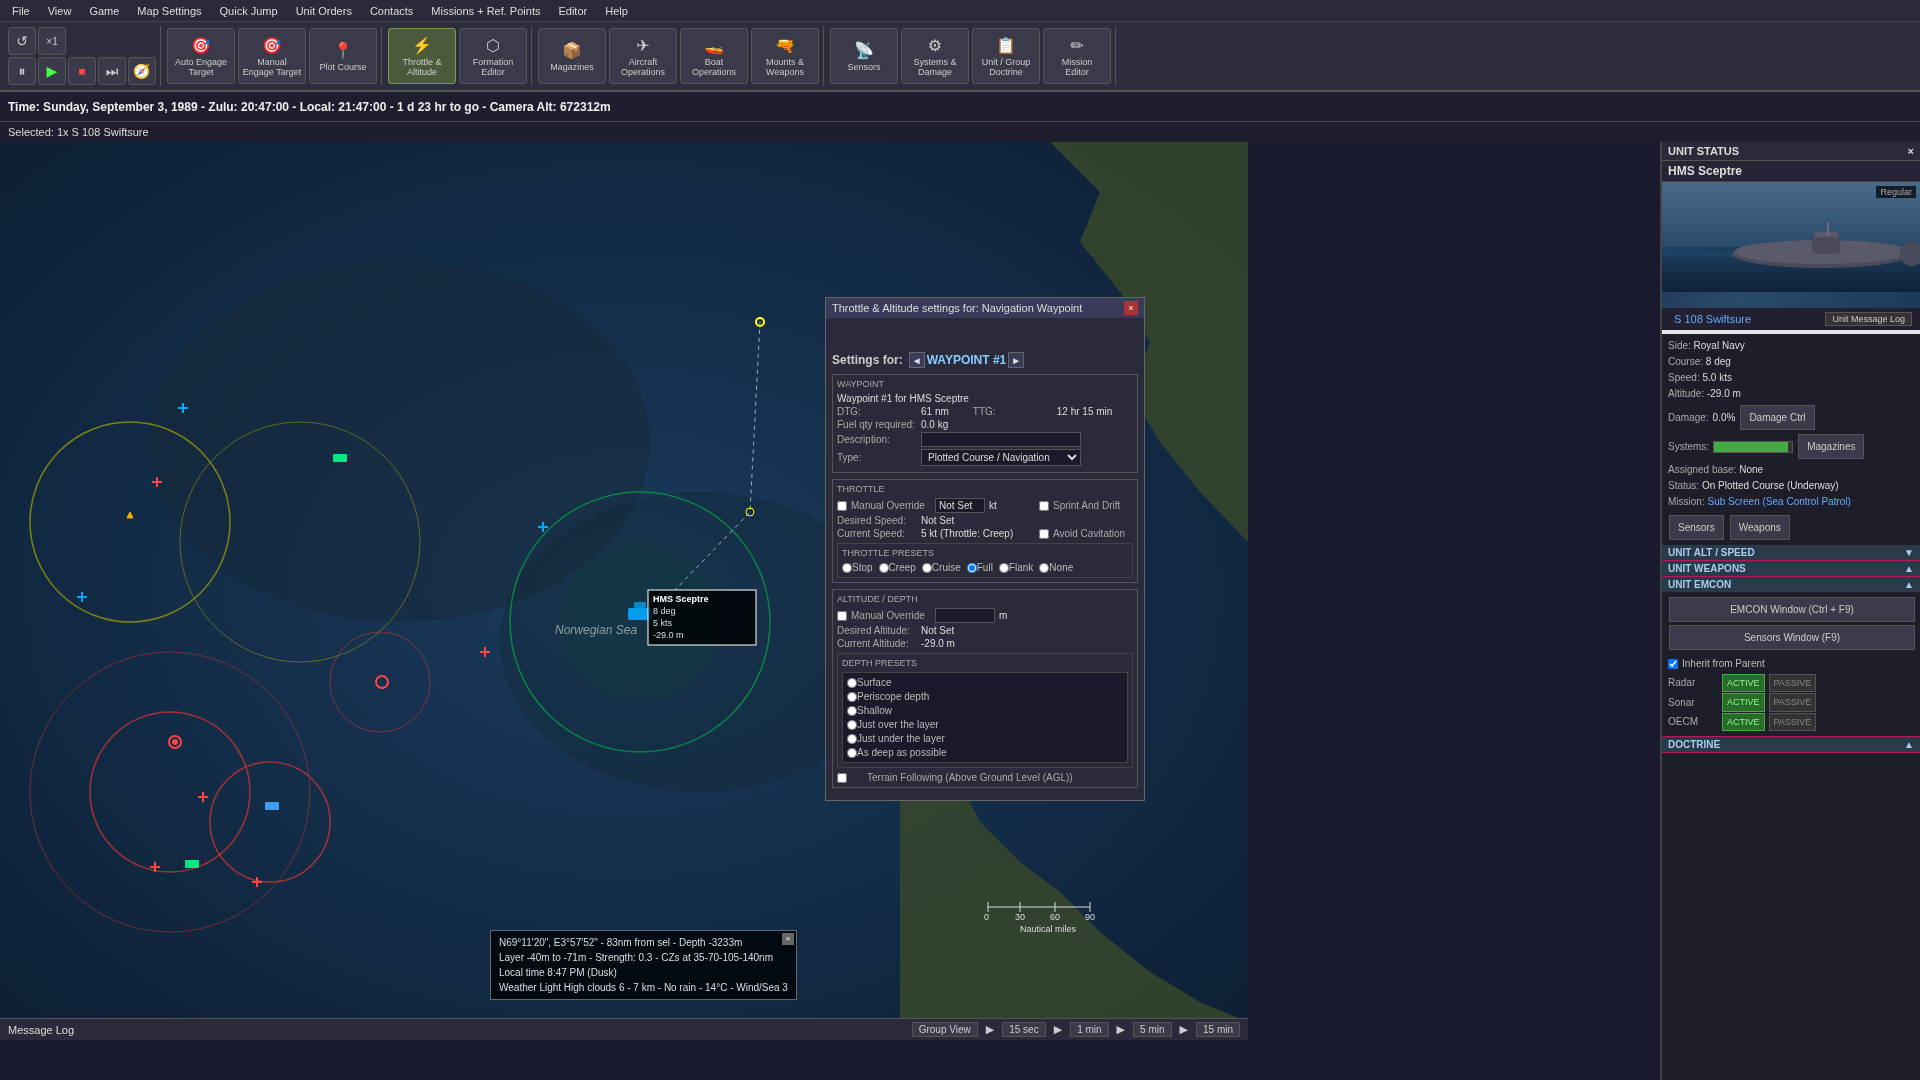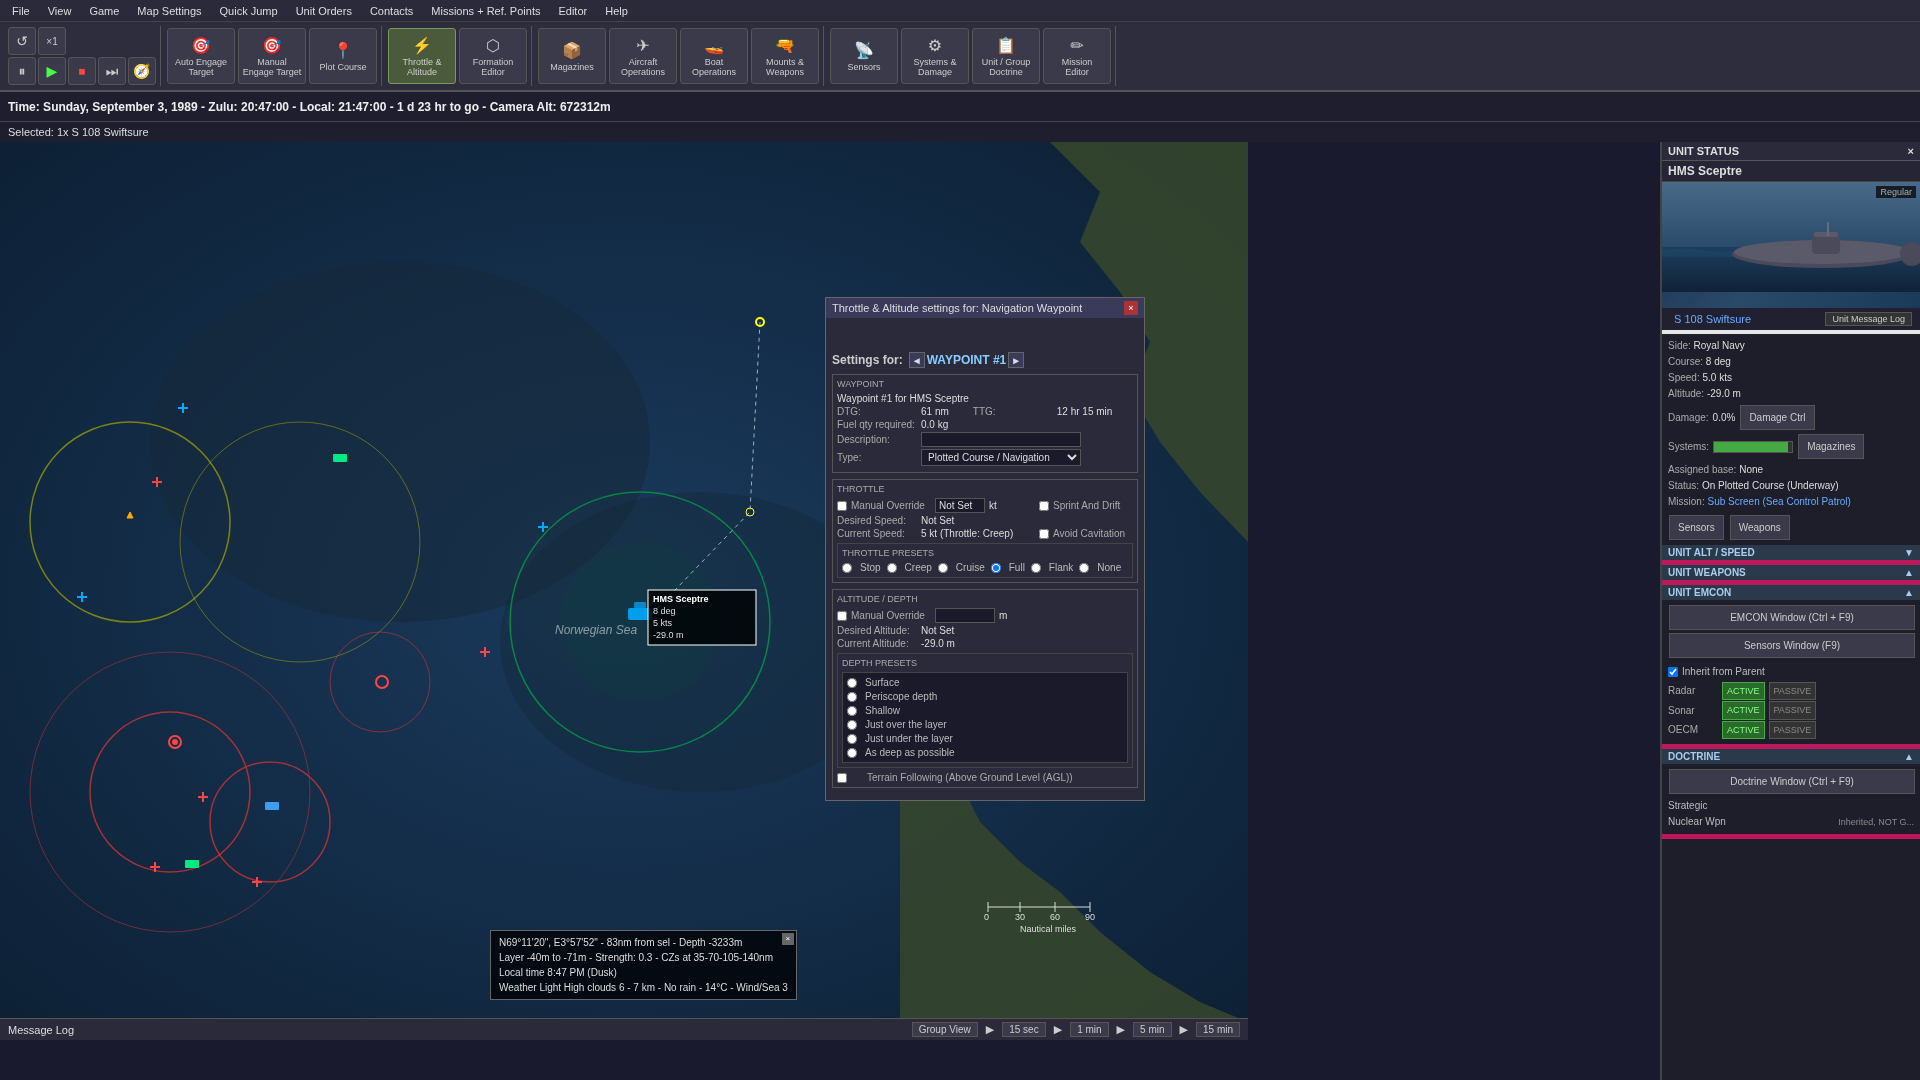--- a/index.html
+++ b/index.html
@@ -190,21 +190,21 @@
       color: #ddd;
       font-size: 11px;
       font-weight: bold;
       padding: 3px 6px;
       border-bottom: 1px solid #555;
       display: flex;
       justify-content: space-between;
       align-items: center;
     }
     .rp-section {
-      border-bottom: 5px solid #be185d;
+      border-bottom: 1px solid #be185d;
     }
     .rp-section-header {
       background: #2a3a4a;
       color: #aaccee;
       font-size: 10px;
       font-weight: bold;
       padding: 2px 6px;
       display: flex;
       justify-content: space-between;
       align-items: center;
@@ -410,21 +410,21 @@
     }
     .radio-group {
       display: flex;
       align-items: center;
       gap: 6px;
       flex-wrap: wrap;
     }
     .radio-item {
       display: flex;
       align-items: center;
-      gap: 8px;
+      gap: 0;
       font-size: 10px;
       color: #bbb;
     }
     input[type="radio"] { width: 10px; height: 10px; }
     input[type="checkbox"] { width: 10px; height: 10px; }
 
     .depth-presets {
       background: #1a1a2a;
       border: 1px solid #444;
       padding: 4px;
@@ -953,26 +953,16 @@
           <span class="passive-badge">PASSIVE</span>
         </div>
       </div>
     </div>
 
     <div class="rp-section">
       <div class="rp-section-header">
         <span>DOCTRINE</span>
         <span>▲</span>
       </div>
-      <div class="rp-content">
-        <button class="rp-btn" style="width:100%; margin-bottom:4px;">Doctrine Window (Ctrl + F9)</button>
-        <div>
-          <span>Strategic</span>
-        </div>
-        <div style="display:flex; justify-content:space-between; align-items:center;">
-          <span>Nuclear Wpn</span>
-          <span style="color:#888; font-size:9px;">Inherited, NOT G...</span>
-        </div>
-      </div>
     </div>
   </div>
 
 </div>
 
 </body></html>

